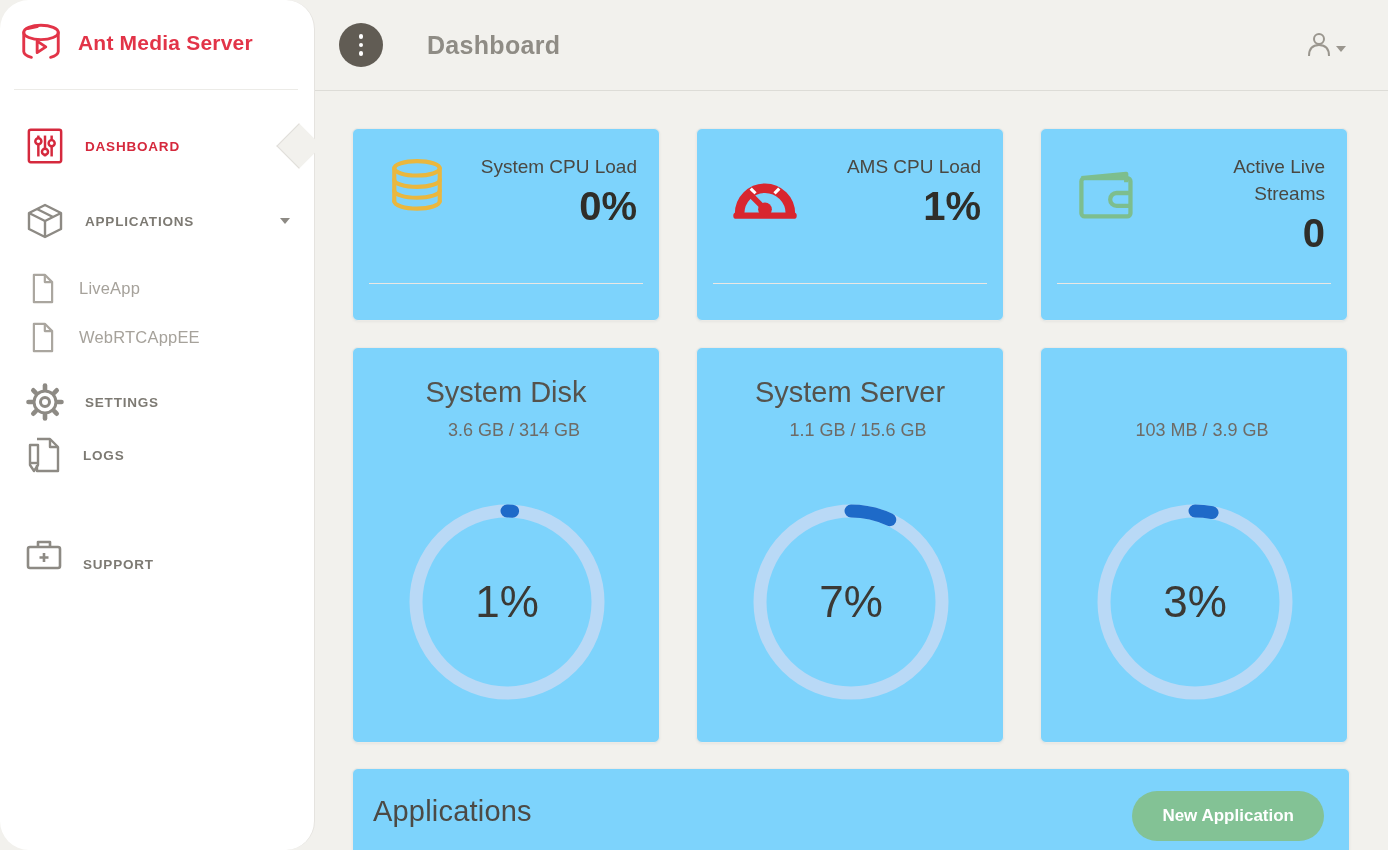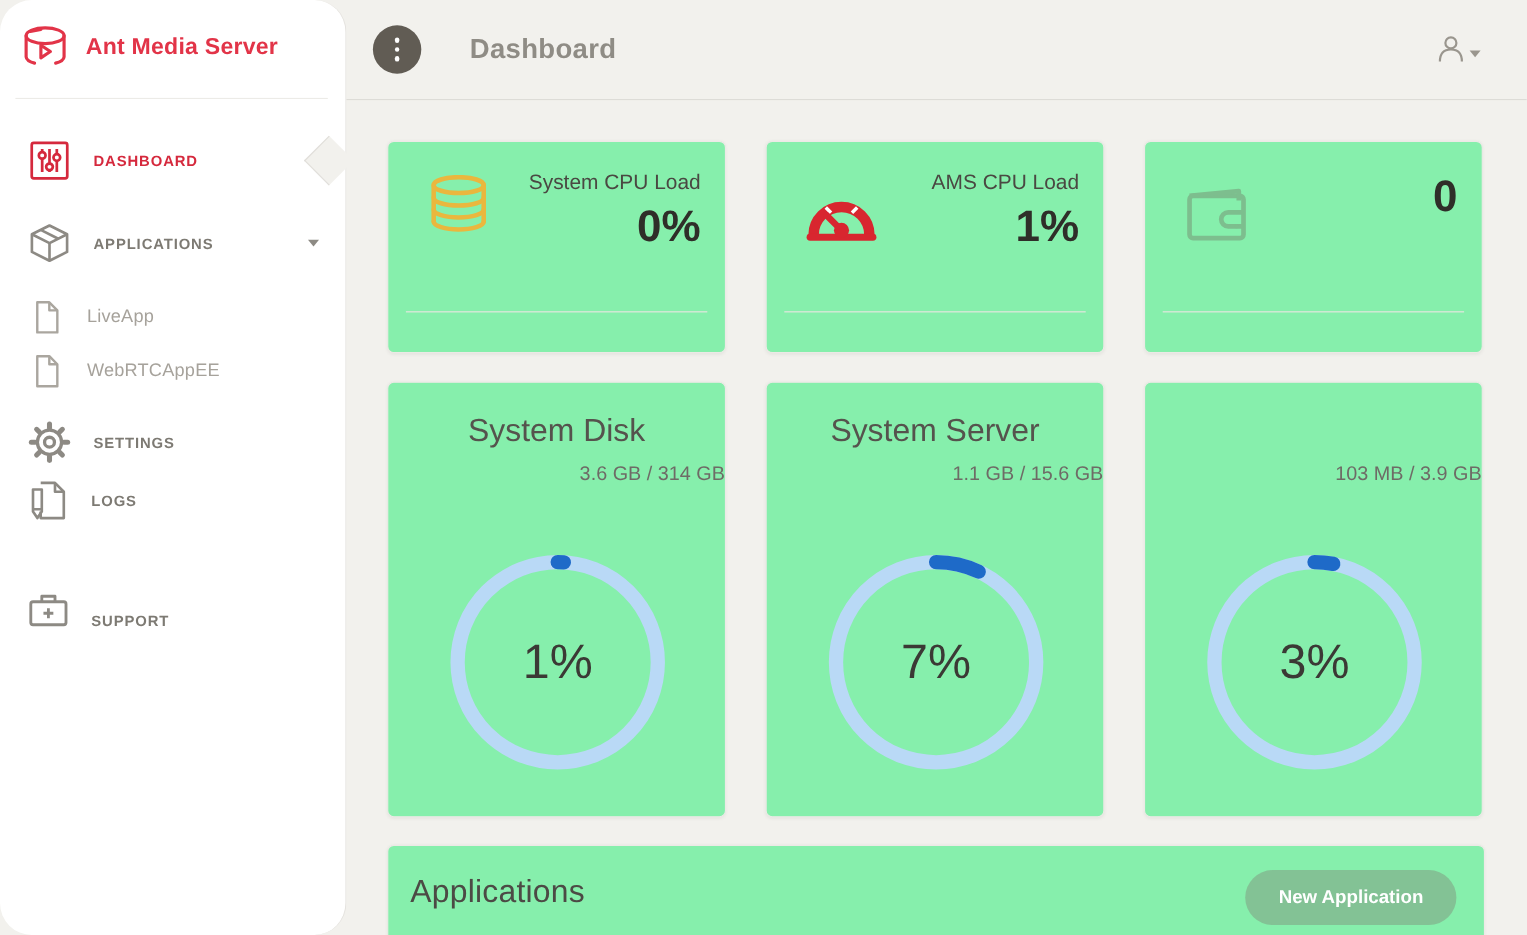--- a/index.html
+++ b/index.html
@@ -38,34 +38,34 @@
     transform:rotate(45deg);border-left:1px solid #e0deda;border-bottom:1px solid #e0deda;}
   
   .header{position:absolute;left:315px;top:0;right:0;height:91px;border-bottom:1px solid #dddcd7;display:flex;align-items:center;}
   .menu-circle{width:44px;height:44px;border-radius:50%;background:#615c54;margin-left:24px;
     display:flex;flex-direction:column;align-items:center;justify-content:center;gap:4px;cursor:pointer;border:none;}
   .menu-circle i{width:4.5px;height:4.5px;border-radius:50%;background:#fff;}
   .page-title{margin-left:44px;font-size:25px;color:#8f8c85;letter-spacing:.3px;}
   .user-menu{margin-left:auto;margin-right:42px;display:flex;align-items:center;gap:4px;cursor:pointer;color:#9a968e;}
   .user-caret{width:0;height:0;border-left:5px solid transparent;border-right:5px solid transparent;border-top:6px solid #9a968e;margin-top:8px;}
   
-  .card{position:absolute;background:#86efac;border:1px solid #eceae6;border-radius:6px;box-shadow:0 1px 3px rgba(0,0,0,.05);}
+  .card{position:absolute;background:#7dd3fc;border:1px solid #eceae6;border-radius:6px;box-shadow:0 1px 3px rgba(0,0,0,.05);}
   .stat-card{width:308px;height:193px;top:128px;}
   .gauge-card{width:308px;height:396px;top:347px;}
   .col-0{left:352px;} .col-1{left:696px;} .col-2{left:1040px;}
   .stat-icon{position:absolute;left:34px;top:30px;}
   .stat-right{position:absolute;right:22px;top:24px;width:160px;text-align:right;}
   .stat-label{font-size:19px;line-height:27px;color:#4a4842;}
   .stat-value{font-size:40px;font-weight:600;color:#2f2e29;margin-top:4px;}
   .stat-divider{position:absolute;left:16px;right:16px;bottom:36px;height:1px;background:#ebe7e3;}
   .icon-db{color:var(--yellow);}
   .icon-gauge{color:var(--red);}
   .icon-wallet{color:var(--green);}
   .gauge-title{position:absolute;top:28px;left:0;right:0;text-align:center;font-size:29px;color:#55534d;}
-  .gauge-sub{position:absolute;top:72px;left:0;right:0;text-align:right;font-size:18px;color:#6e6b66;padding-left:16px;}
+  .gauge-sub{position:absolute;top:72px;left:0;right:0;text-align:center;font-size:18px;color:#6e6b66;padding-left:16px;}
   .donut-wrap{position:absolute;left:49px;top:149px;width:210px;height:210px;}
   .donut-track{fill:none;stroke:var(--blue-light);stroke-width:13;}
   .donut-arc{fill:none;stroke:var(--blue-dark);stroke-width:13;stroke-linecap:round;}
   .donut-label{position:absolute;left:0;top:0;width:100%;height:100%;display:flex;align-items:center;justify-content:center;
     font-size:44px;font-weight:500;color:#3b3935;}
   
   .apps-card{left:352px;top:768px;width:998px;height:130px;}
   .apps-title{position:absolute;left:20px;top:26px;font-size:29px;font-weight:300;color:#4c4a45;letter-spacing:.2px;}
   .new-app-btn{position:absolute;right:25px;top:22px;height:50px;padding:6px 30px;border:none;border-radius:25px;
     background:var(--button-green);color:#fff;font-family:"Liberation Sans",sans-serif;font-size:17px;font-weight:700;cursor:pointer;}
@@ -239,20 +239,21 @@
 <section class="card stat-card col-2">
   <span class="stat-icon icon-wallet" style="top:36px;">
     <svg viewBox="0 0 60 52" width="64" height="56" fill="none" stroke="currentColor" stroke-width="4" stroke-linejoin="round">
       <rect x="6" y="12" width="46" height="36" rx="3"></rect>
       <path d="M6,12 l42,-4 v8"></path>
       <path d="M52,26 h-13 a6,6 0 0 0 0,12 h13"></path>
       <circle cx="46" cy="38" r="1.6" fill="currentColor" stroke="none"></circle>
     </svg>
   </span>
   <div class="stat-right">
+    <div class="stat-label">Active Live Streams</div>
     <div class="stat-value">0</div>
   </div>
   <div class="stat-divider"></div>
 </section>
 
 <section class="card gauge-card col-0">
   <div class="gauge-title">System Disk</div>
   <div class="gauge-sub">3.6 GB / 314 GB</div>
   <div class="donut-wrap">
     <svg viewBox="0 0 210 210" width="210" height="210">

